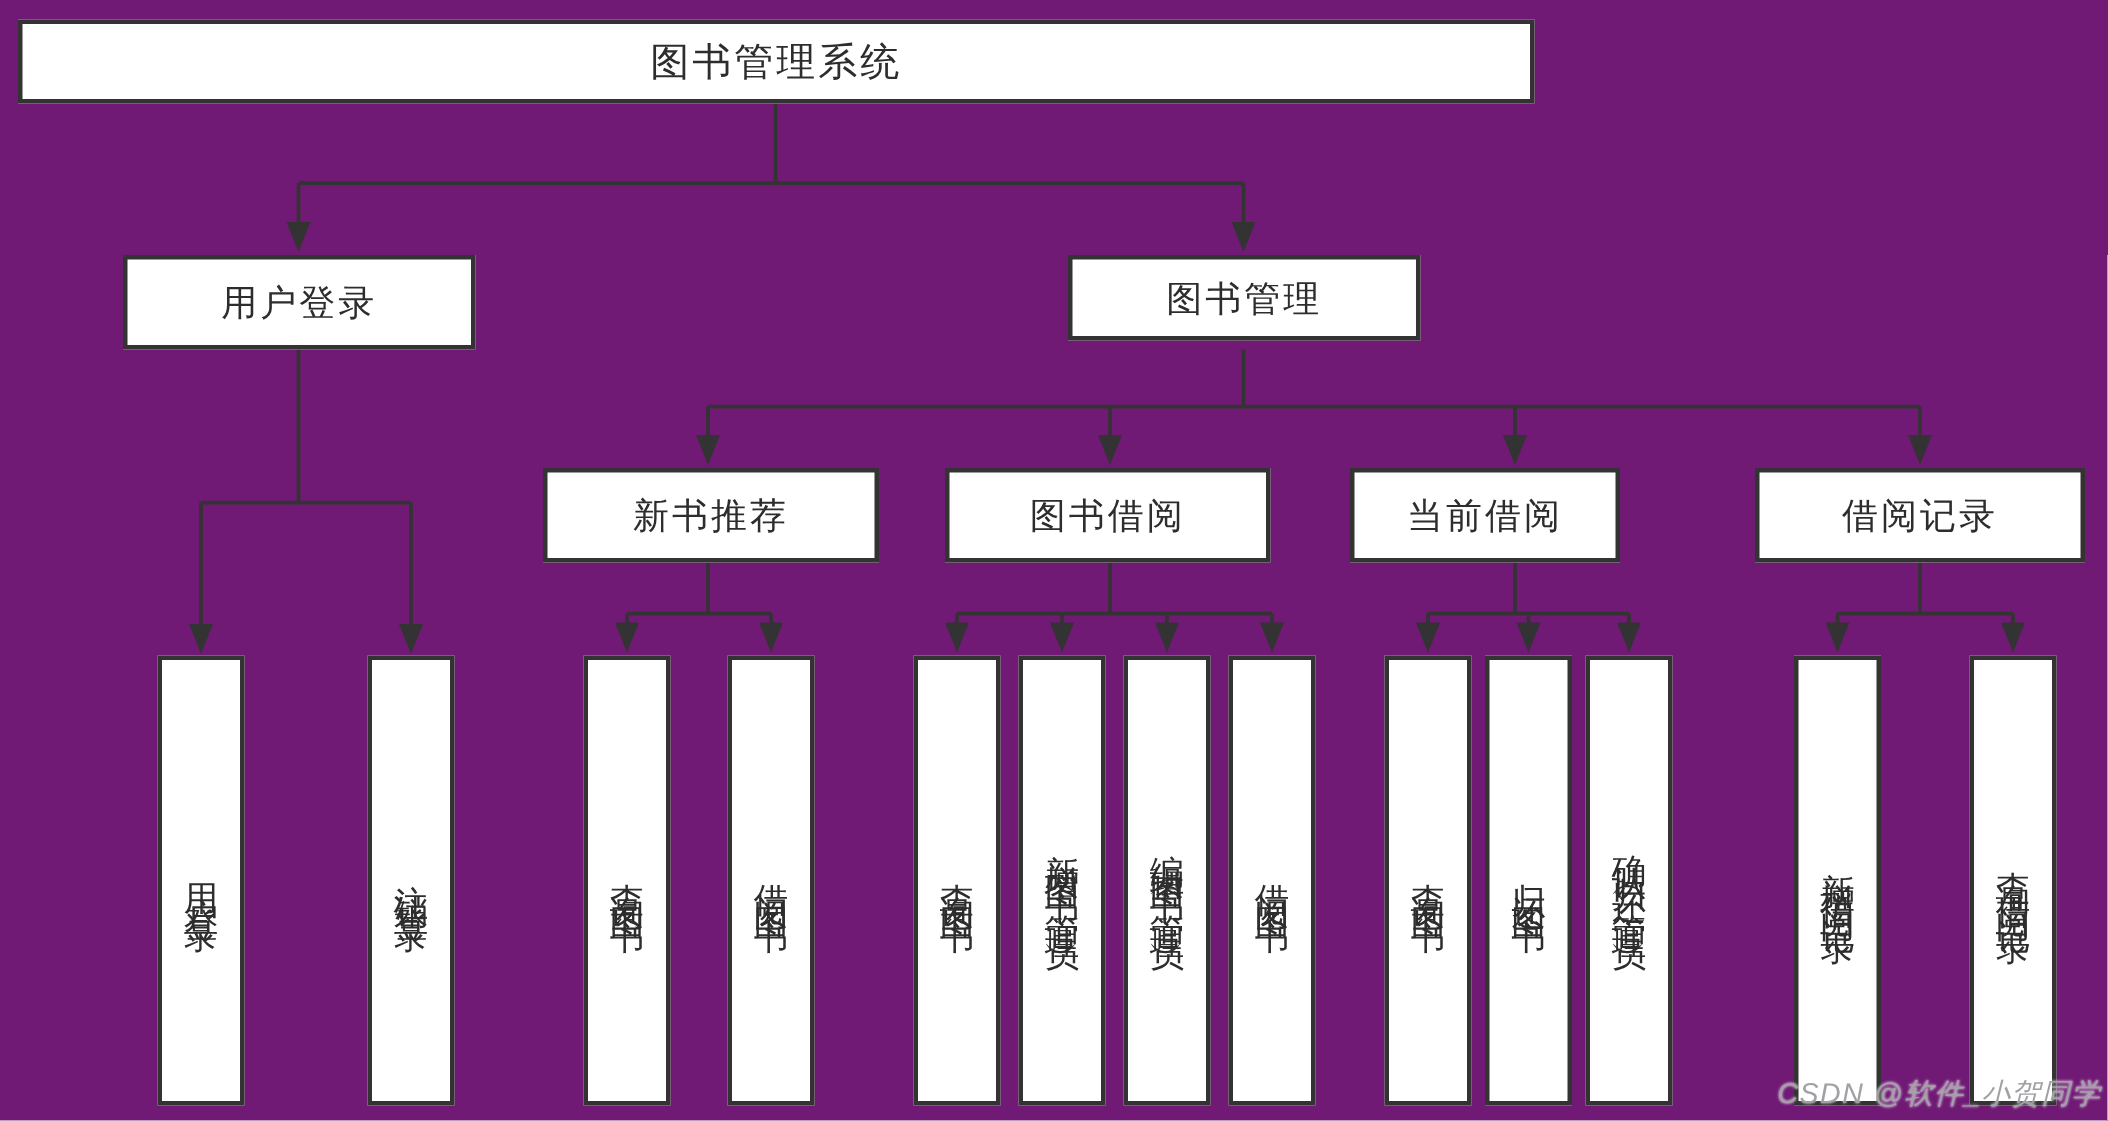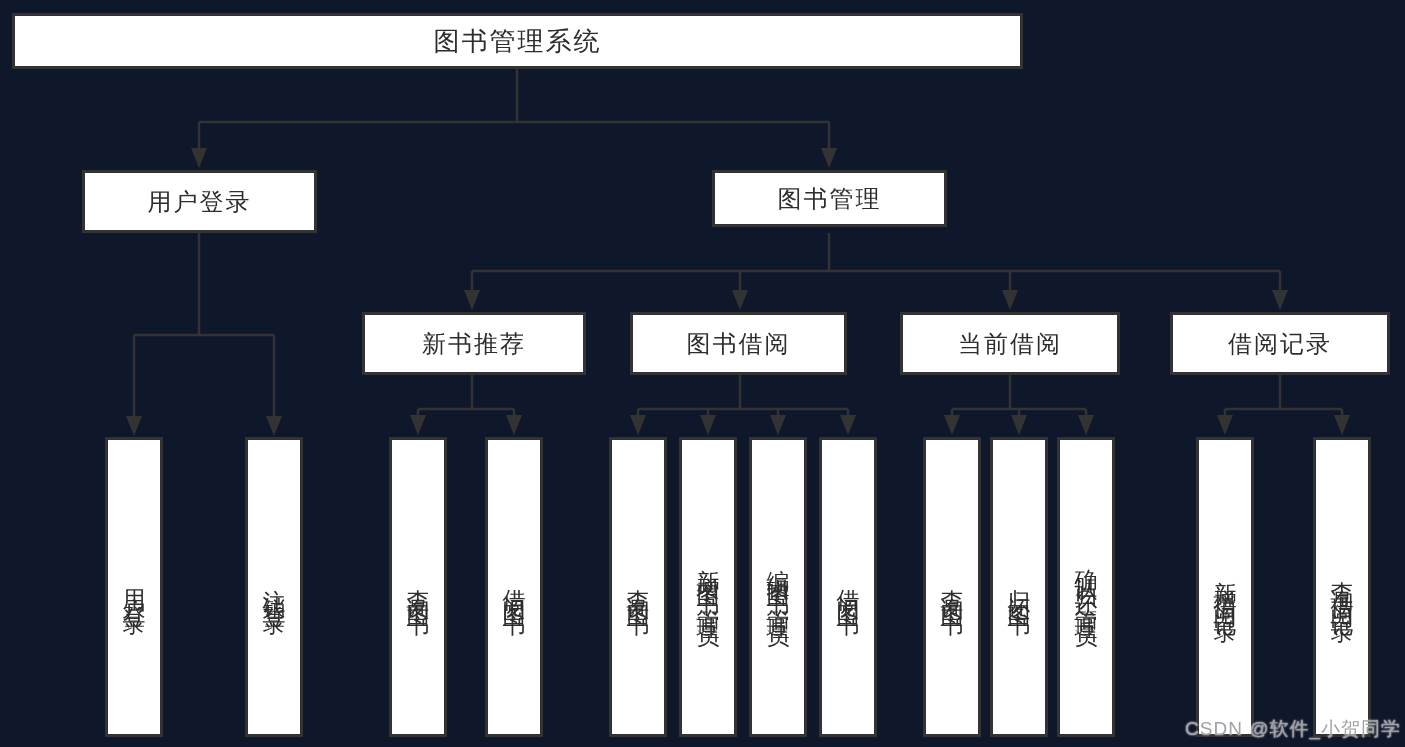--- a/index.html
+++ b/index.html
@@ -1,36 +1,37 @@
 <!DOCTYPE html>
 <html><head>
 <meta charset="utf-8">
 <style>
   html,body{margin:0;padding:0;background:#ffffff;}
   .stage{
-    position:relative;width:1405px;height:747px;background:#0f172a;
+    position:relative;width:1405px;height:747px;background:#701a75;
     font-family:"Liberation Sans", sans-serif;overflow:hidden;
   }
   .box{
     position:absolute;box-sizing:border-box;
     border:3px solid #333333;background:#ffffff;
     display:flex;align-items:center;justify-content:center;
     color:#2d2d2d;
   }
   .h{font-size:24px;letter-spacing:2px;white-space:nowrap;}
   .root-label{font-size:26px;letter-spacing:2px;}
   .v{
     writing-mode:vertical-rl;text-orientation:mixed;
     font-size:23px;letter-spacing:8px;line-height:1;
   }
   svg.wires{position:absolute;left:0;top:0;pointer-events:none;}
   .wm{
     position:absolute;right:4px;bottom:5px;
     font-size:19px;color:#a0a0a5;letter-spacing:1px;white-space:nowrap;
     text-shadow:0 0 2px #ffffff;
+    font-style:italic;
   }
 </style>
 </head>
 <body>
 
 <div class="stage">
 
   <svg class="wires" width="1405" height="747" viewBox="0 0 1405 747">
     <g stroke="#333333" stroke-width="2.5" fill="none">
       <path d="M517 69 V122 M199 122 H829 M199 122 V150 M829 122 V150"></path>
@@ -64,21 +65,21 @@
     </g>
   </svg>
 
   <div class="box h root-label" style="left:12px;top:13px;width:1011px;height:56px">图书管理系统</div>
 
   <div class="box h" style="left:82px;top:170px;width:235px;height:63px">用户登录</div>
   <div class="box h" style="left:712px;top:170px;width:235px;height:57px">图书管理</div>
 
   <div class="box h" style="left:362px;top:312px;width:224px;height:63px">新书推荐</div>
   <div class="box h" style="left:630px;top:312px;width:217px;height:63px">图书借阅</div>
-  <div class="box h" style="left:900px;top:312px;width:220px;height:63px">当前借阅</div>
+  <div class="box h" style="left:900px;top:312px;width:180px;height:63px">当前借阅</div>
   <div class="box h" style="left:1170px;top:312px;width:220px;height:63px">借阅记录</div>
 
   <div class="box v" style="left:105px;top:437px;width:58px;height:300px">用户登录</div>
   <div class="box v" style="left:245px;top:437px;width:58px;height:300px">注销登录</div>
 
   <div class="box v" style="left:389px;top:437px;width:58px;height:300px">查询图书</div>
   <div class="box v" style="left:485px;top:437px;width:58px;height:300px">借阅图书</div>
 
   <div class="box v" style="left:609px;top:437px;width:58px;height:300px">查询图书</div>
   <div class="box v" style="left:679px;top:437px;width:58px;height:300px">新增图书（管理员）</div>

